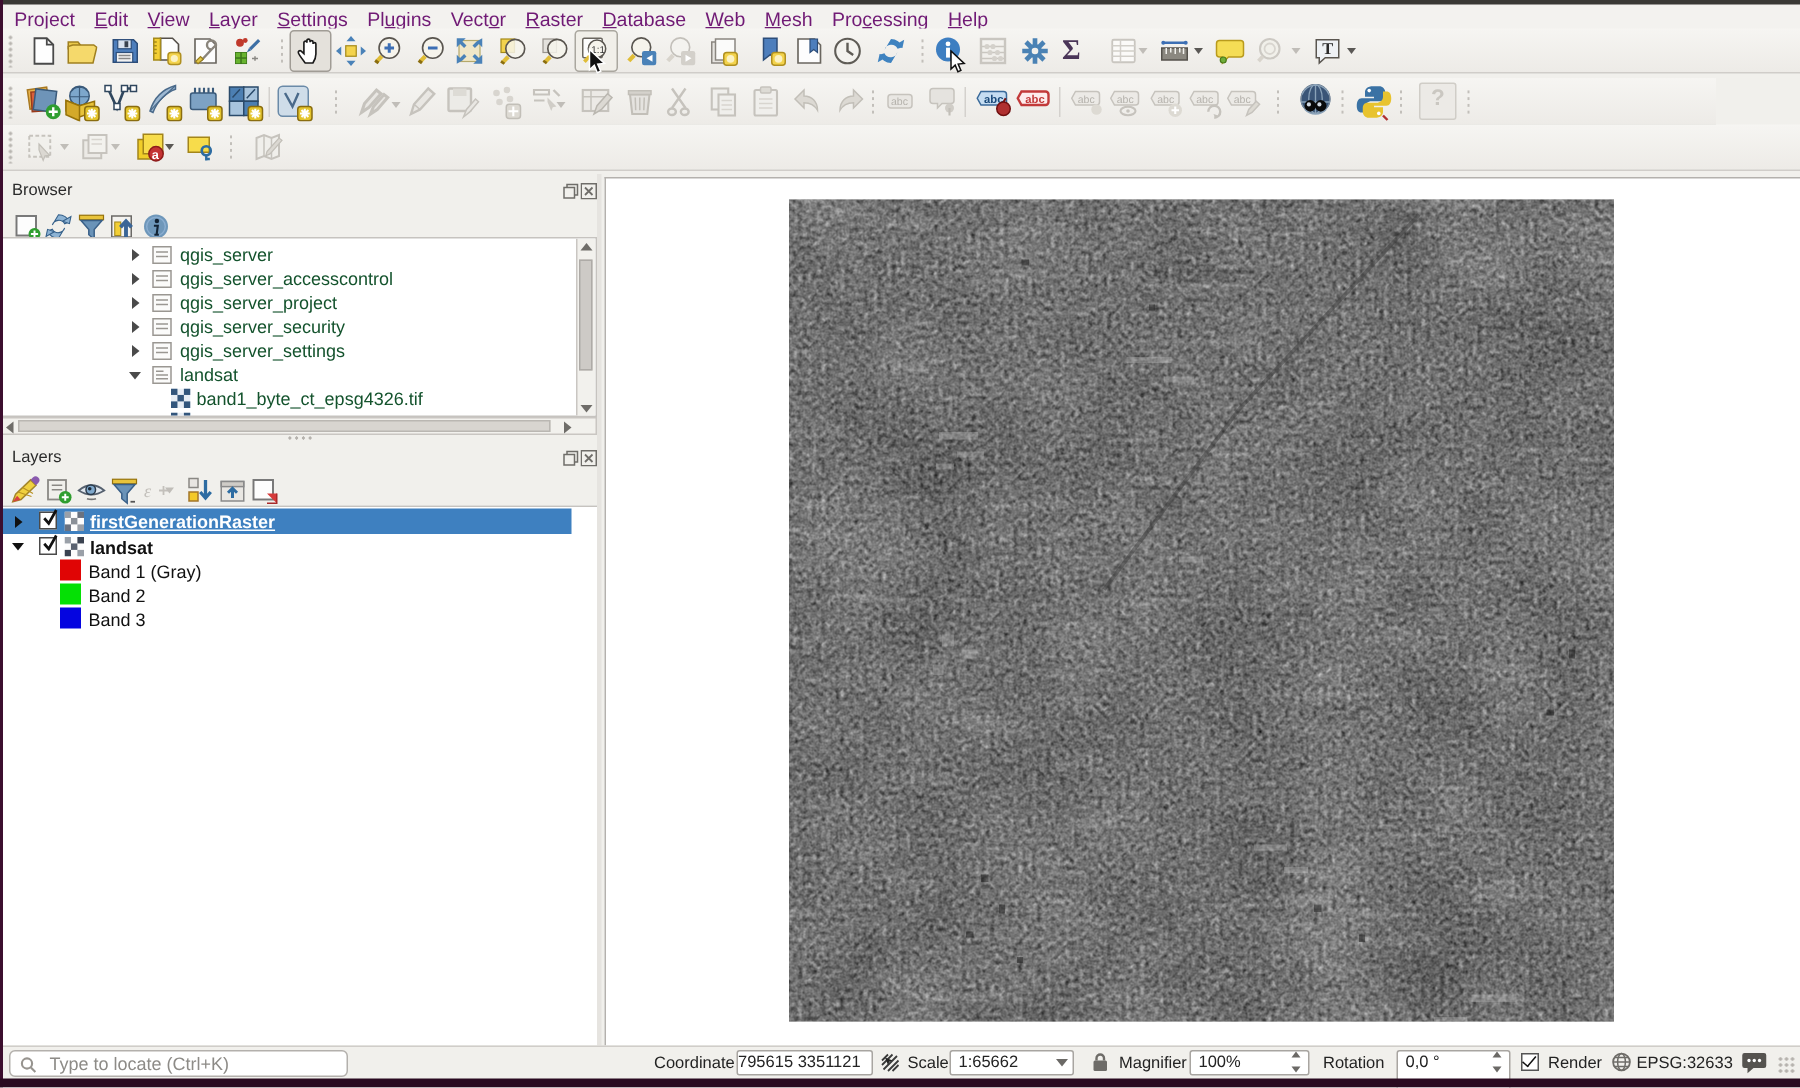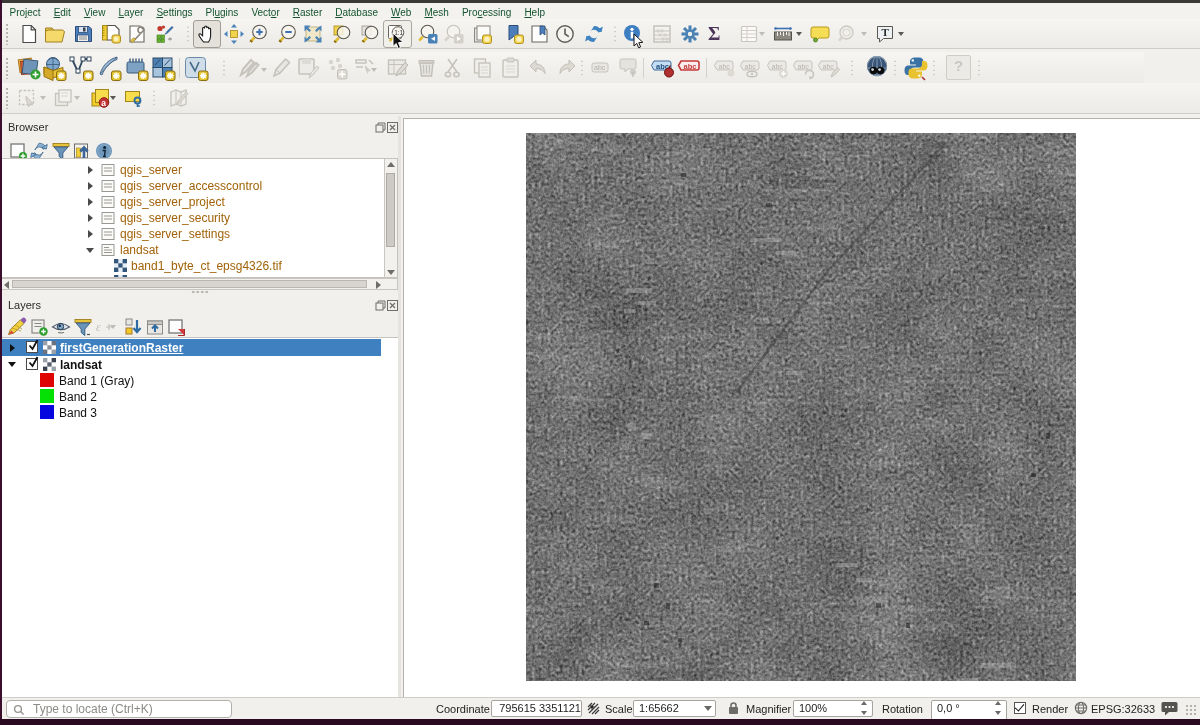--- a/index.html
+++ b/index.html
@@ -1,36 +1,36 @@
 <!DOCTYPE html>
 <html><head><meta charset="utf-8">
 <style>
 *{margin:0;padding:0;box-sizing:border-box}
 html,body{width:1200px;height:725px;overflow:hidden;font-family:"Liberation Sans",sans-serif;background:#f1f0ec;position:relative}
 .abs{position:absolute}
 #topbar{left:0;top:0;width:1200px;height:3px;background:#3a3935}
 #leftedge{left:0;top:0;width:2px;height:725px;background:#3c0e2e}
-#menubar{left:2px;top:3px;width:1198px;height:18px;line-height:19px;background:#f3f2ef;border-bottom:1px solid #dbd9d5;font-size:10px;color:#14532d;white-space:nowrap}
+#menubar{left:2px;top:3px;width:1198px;height:18px;line-height:19px;background:#f3f2ef;border-bottom:1px solid #dbd9d5;font-size:13px;color:#701a75;white-space:nowrap}
 #menubar span{display:inline-block;padding:0 6.5px}
 #tb1{left:2px;top:19px;width:1198px;height:30px;background:linear-gradient(#f6f5f2,#edebe7);border-bottom:1px solid #d0cdc9}
 #tb2{left:2px;top:52px;width:1142px;height:32px;background:linear-gradient(#f6f5f2,#edebe7);border-bottom:1px solid #d0cdc9}
 #tb3{left:2px;top:83px;width:1198px;height:31px;background:linear-gradient(#f6f5f2,#edebe7);border-bottom:1px solid #d0cdc9}
 .ic{position:absolute;width:22px;height:22px}
 .ic2{position:absolute;width:26px;height:26px}
 .handle{position:absolute;width:4px;height:22px;background-image:radial-gradient(circle,#b8b5b0 1px,transparent 1.2px);background-size:4px 4px}
 .sepd{position:absolute;width:4px;height:18px;background-image:radial-gradient(circle,#c2bfba 0.8px,transparent 1px);background-size:4px 4.5px}
 .sepl{position:absolute;width:1px;height:20px;background:#d4d1cd}
 .darr{position:absolute;width:0;height:0;border-left:3.5px solid transparent;border-right:3.5px solid transparent;border-top:4.5px solid #5a5855}
 .darr.g{border-top-color:#c0bdb8}
 
 #panelL{left:2px;top:116px;width:400px;height:581px;background:#f1f0ec}
 #bTree{position:absolute;left:0px;top:42px;width:396px;height:120px;background:#fff;border:1px solid #c6c3bf;border-left:none;overflow:hidden}
 #lTree{position:absolute;left:0px;top:221px;width:396px;height:360px;background:#fff;border-top:1px solid #c6c3bf;overflow:hidden}
 .ptitle{position:absolute;font-size:11px;color:#2b2b2b}
-.trow{position:absolute;white-space:nowrap;font-size:12px;color:#a16207;height:16px;line-height:16px}
+.trow{position:absolute;white-space:nowrap;font-size:12px;color:#14532d;height:16px;line-height:16px}
 #canvas{left:403px;top:118px;width:797px;height:579px;background:#fff;border-left:1px solid #b4b1ad;border-top:1px solid #b4b1ad}
 #splitv{left:398px;top:116px;width:3px;height:581px;background:#e6e4e0}
 #statusbar{left:2px;top:697px;width:1198px;height:22px;background:#f1f0ec;border-top:1px solid #d0cdc9;font-size:11px;color:#232323}
 #bottombar{left:0;top:719px;width:1200px;height:6px;background:#2a0a20}
 .sbox{position:absolute;background:#fff;border:1px solid #a8a5a1;border-radius:2px;font-size:11px;color:#232323;white-space:nowrap}
 .slabel{position:absolute;top:5px;font-size:11px;color:#232323}
 .spin{position:absolute;width:13px;height:16px}
 .spin:before{content:"";position:absolute;left:3px;top:1px;border-left:3.5px solid transparent;border-right:3.5px solid transparent;border-bottom:4px solid #6b6966}
 .spin:after{content:"";position:absolute;left:3px;bottom:1px;border-left:3.5px solid transparent;border-right:3.5px solid transparent;border-top:4px solid #6b6966}
 .chk{position:absolute;width:12px;height:12px;background:#fff;border:1px solid #555;}
@@ -786,21 +786,21 @@
 </g>
 </svg>
 </div>
 <div class="abs" id="statusbar">
   <div class="sbox" style="left:4px;top:2px;width:226px;height:18px;border-radius:4px;border-color:#b3b0ac;color:#8d8b87;padding-left:26px;line-height:17px;font-size:12px">Type to locate (Ctrl+K)</div>
   <svg style="position:absolute;left:11px;top:6px" width="12" height="12" viewBox="0 0 12 12">
       <circle cx="5" cy="5" r="3.4" fill="none" stroke="#97948f" stroke-width="1.4"></circle>
       <line x1="7.6" y1="7.6" x2="10.6" y2="10.6" stroke="#97948f" stroke-width="1.4"></line>
     </svg>
   <div class="slabel" style="left:434px">Coordinate</div>
-  <div class="sbox" style="left:489px;top:2px;width:91px;height:17px;text-align:right;line-height:15px">795615 3351121</div>
+  <div class="sbox" style="left:489px;top:2px;width:91px;height:17px;text-align:left;line-height:15px">795615 3351121</div>
   <svg style="position:absolute;left:584px;top:3px" width="15" height="15" viewBox="0 0 15 15">
       <g stroke="#3a3a3a" stroke-width="1.2" fill="none">
         <path d="M2,6 L6,2 M2,9 L9,2 M3,12 L12,3 M6,13 L13,6 M9,13 L13,9"></path>
       </g>
       <path d="M4,4 l5,2 -2.2,0.8 -0.8,2.2 z" fill="#222"></path>
     </svg>
   <div class="slabel" style="left:603px">Scale</div>
   <div class="sbox" style="left:631px;top:2px;width:83px;height:17px;padding-left:5px;line-height:15px">1:65662<span style="position:absolute;right:3px;top:5px;width:0;height:0;border-left:4px solid transparent;border-right:4px solid transparent;border-top:5px solid #6b6966"></span></div>
   <svg style="position:absolute;left:725px;top:3px" width="13" height="15" viewBox="0 0 13 15">
       <rect x="2" y="6" width="9" height="7" rx="1" fill="#6e6c68"></rect>

